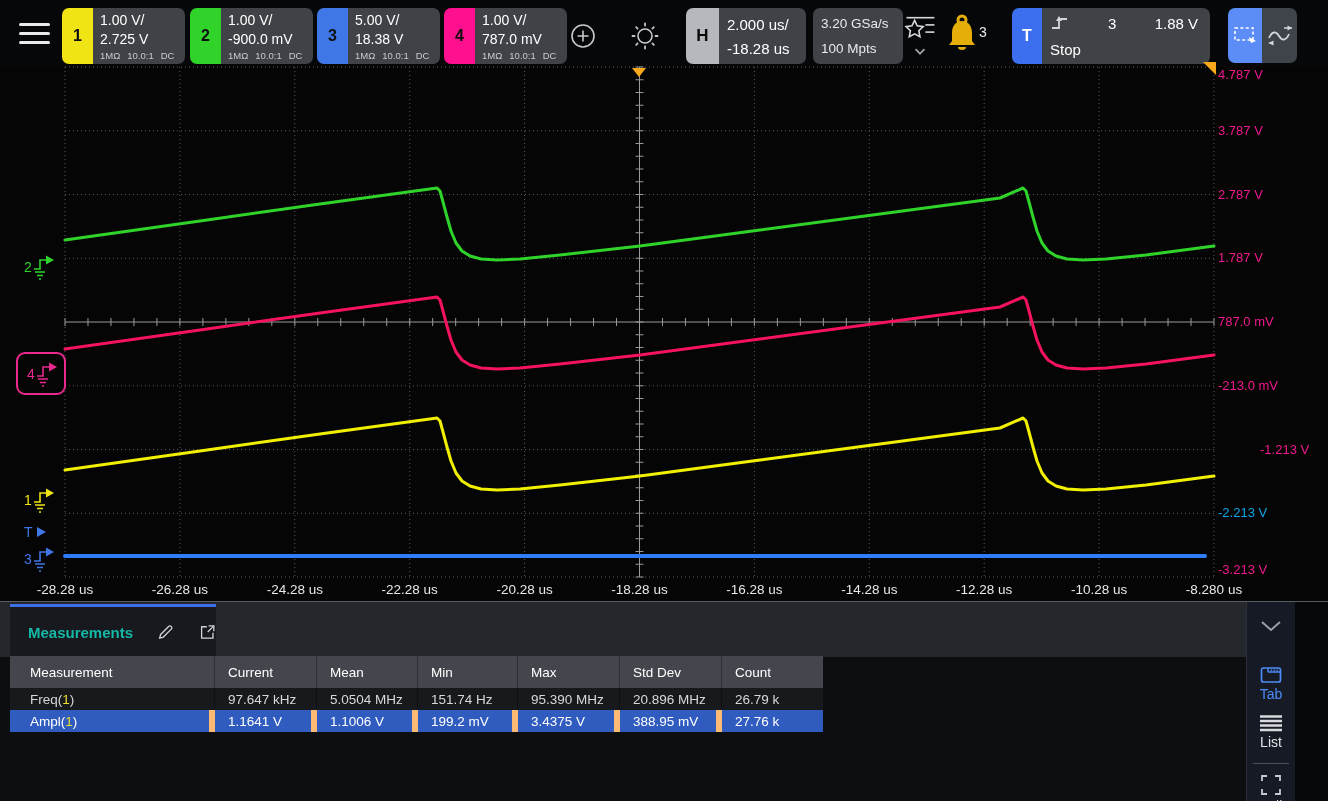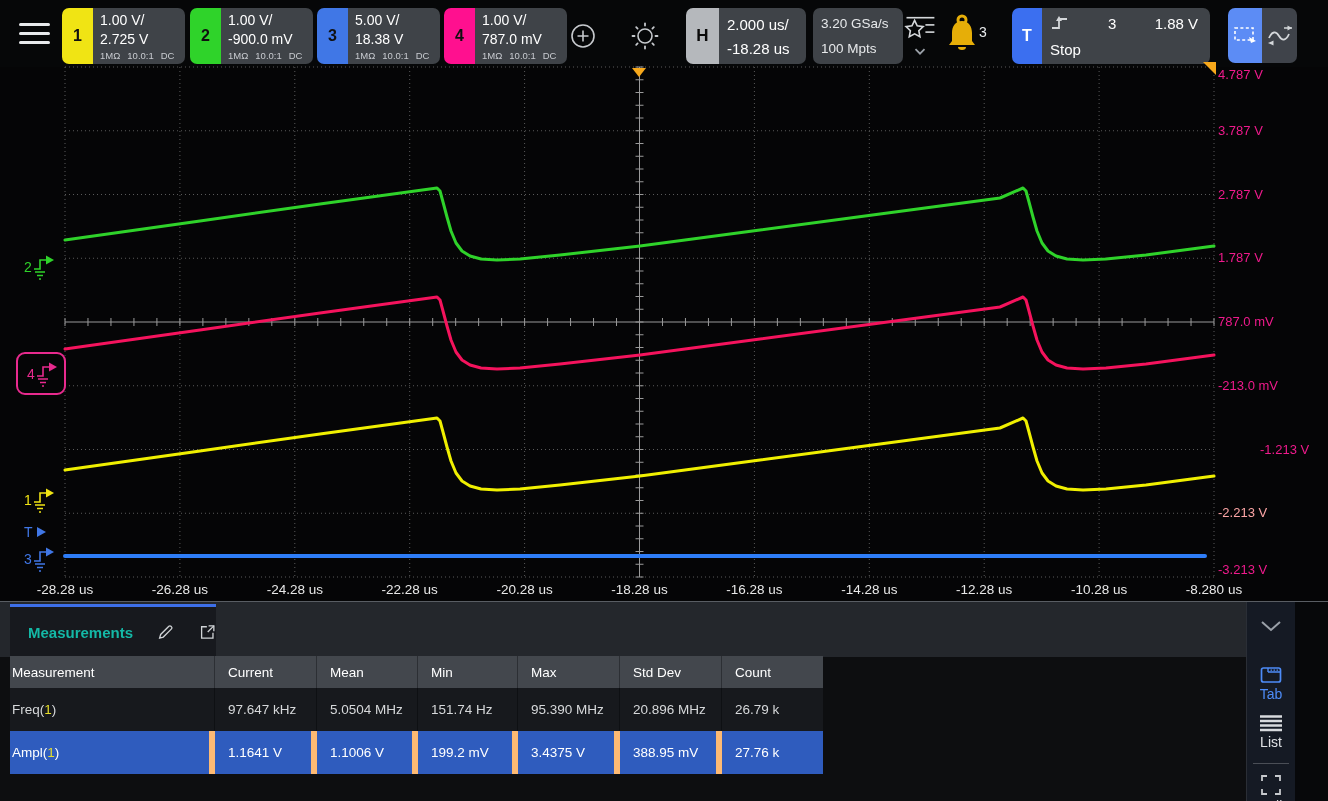--- a/index.html
+++ b/index.html
@@ -44,25 +44,25 @@
   .marker.boxed { border:2px solid; border-radius:9px; padding:6px 5px 6px 9px; }
 
   
   #panel { position:absolute; left:0; top:601px; width:1328px; height:200px; background:#0d0e10; border-top:1px solid #595d63; }
   #tabbar { position:absolute; left:0; top:0; width:1246px; height:55px; background:#24272c; }
   #mtab { position:absolute; left:10px; top:2px; width:206px; height:53px; background:#17191e; border-top:3px solid #3d6fe8; display:flex; align-items:center; padding-left:18px; gap:24px; cursor:pointer; }
   #mtab .mtitle { font-size:15px; color:#14b8a6;font-weight:bold; }
   #mtable { position:absolute; left:10px; top:54px; }
   .trow { display:flex; }
   .tcell { padding-left:13px; display:flex; align-items:center; white-space:nowrap; font-size:13.5px; }
-  .tcell:first-child { padding-left:2px; }
+  .tcell:first-child { padding-left:20px; }
   .thead { background:#43474d; height:32px; color:#fff; }
   .thead .tcell { border-right:1px solid #2c2f34; }
   .thead .tcell:last-child { border-right:none; }
-  .tbody-row { height:43px; }
+  .tbody-row { height:22px; }
   .row-normal { background:#17191d; color:#d6d8da; }
   .row-normal .tcell { border-right:1px solid #0e1013; }
   .row-selected { color:#fff; }
   .row-selected .tcell { border-right:6px solid #fdba74; }
   .tbody-row .tcell:last-child { border-right:none; }
   .chan-ref { color:#e7df2a; }
   #rstrip { position:absolute; left:1246px; top:0; width:49px; height:200px; background:#151a24; border-left:1px solid #2a2e36; }
   #rblack { position:absolute; left:1295px; top:0; width:33px; height:200px; background:#07080a; }
   .stripbtn { position:absolute; left:0; width:48px; display:flex; flex-direction:column; align-items:center; gap:2px; cursor:pointer; }
   .striplabel { font-size:14px; }
@@ -339,21 +339,21 @@
       <polygon points="1203,62 1216,62 1216,75" fill="#f7a81b"></polygon>
     </svg>
   <div id="rightlabels">
       <span class="vlabel" style="left: 1218px; top: 67px; color: rgb(239, 26, 140);">4.787 V</span>
       <span class="vlabel" style="left: 1218px; top: 122.75px; color: rgb(239, 26, 140);">3.787 V</span>
       <span class="vlabel" style="left: 1218px; top: 186.5px; color: rgb(239, 26, 140);">2.787 V</span>
       <span class="vlabel" style="left: 1218px; top: 250.25px; color: rgb(239, 26, 140);">1.787 V</span>
       <span class="vlabel" style="left: 1218px; top: 314px; color: rgb(239, 26, 140);">787.0 mV</span>
       <span class="vlabel" style="left: 1218px; top: 377.75px; color: rgb(239, 26, 140);">-213.0 mV</span>
       <span class="vlabel" style="left: 1218px; top: 441.5px; color: rgb(239, 26, 140); margin-left: 42px;">-1.213 V</span>
-      <span class="vlabel" style="left: 1218px; top: 505.25px; color: #fca5a5;">-2.213 V</span>
+      <span class="vlabel" style="left: 1218px; top: 505.25px; color: #0ea5e9;">-2.213 V</span>
       <span class="vlabel" style="left: 1218px; top: 562px; color: rgb(239, 26, 140);">-3.213 V</span>
     </div>
   <div id="bottomlabels">
       <span class="tlabel" style="left: 65px;">-28.28 us</span>
       <span class="tlabel" style="left: 179.9px;">-26.28 us</span>
       <span class="tlabel" style="left: 294.8px;">-24.28 us</span>
       <span class="tlabel" style="left: 409.7px;">-22.28 us</span>
       <span class="tlabel" style="left: 524.6px;">-20.28 us</span>
       <span class="tlabel" style="left: 639.5px;">-18.28 us</span>
       <span class="tlabel" style="left: 754.4px;">-16.28 us</span>

